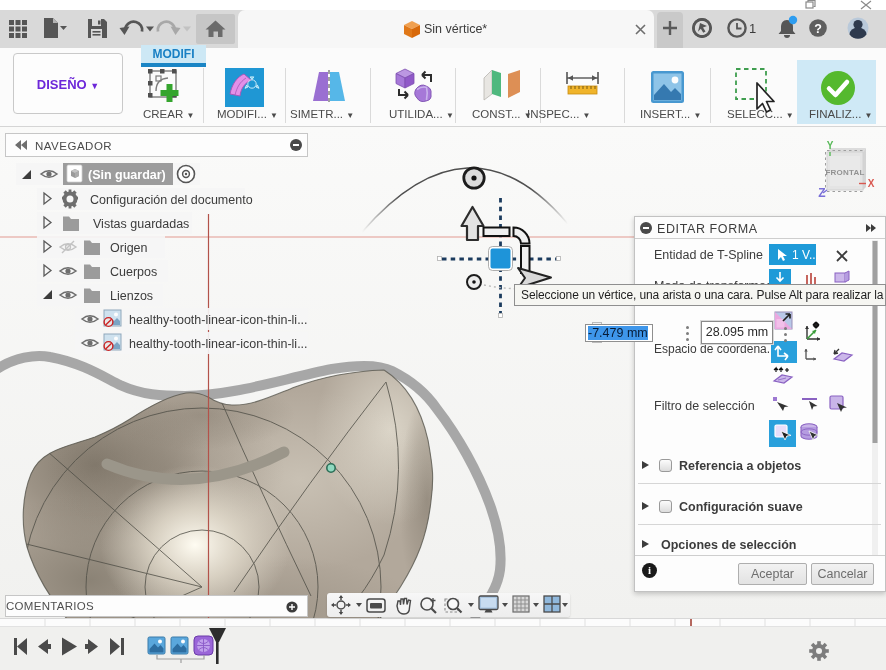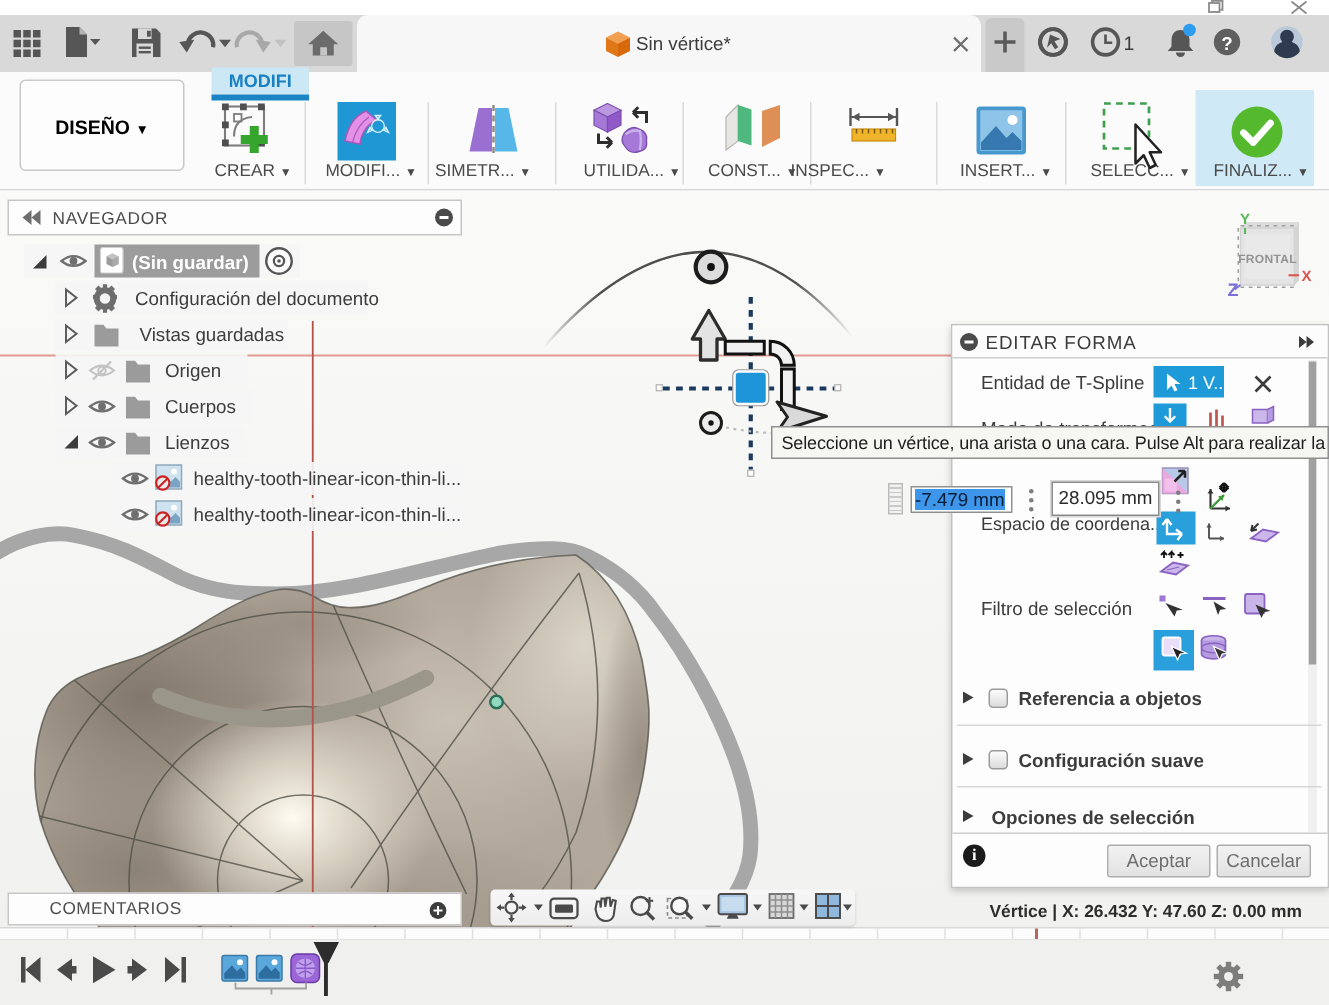--- a/index.html
+++ b/index.html
@@ -9,21 +9,21 @@
 #app{position:relative;width:886px;height:670px;}
 
 #titlestrip{left:0;top:0;width:886px;height:10px;background:#fff;}
 #topbar{left:0;top:10px;width:886px;height:38px;background:#d9d9d9;}
 #tab{left:238px;top:10px;width:416px;height:38px;background:#f7f7f7;border-radius:7px 7px 0 0;}
 #tabtxt{left:424px;top:22px;font-size:12.5px;color:#3c3c3c;}
 #plusbox{left:657px;top:12px;width:26px;height:36px;background:#c9c9c9;border-radius:4px 4px 0 0;}
 
 #ribbon{left:0;top:48px;width:886px;height:79px;background:#fbfbfb;border-bottom:1px solid #d5d5d5;}
 #diseno{left:13px;top:5px;width:110px;height:61px;background:#fdfdfd;border:1px solid #c9c9c9;border-radius:4px;
-text-align:center;line-height:61px;font-size:13px;font-weight:bold;color:#000000;}
+text-align:center;line-height:61px;font-size:13px;font-weight:bold;color:#6d28d9;}
 #formatab{left:141px;top:-3px;width:65px;height:18px;background:#cde8f5;color:#1a80c4;font-weight:bold;
 font-size:12px;text-align:center;line-height:18px;}
 #formabar{left:141px;top:15px;width:65px;height:4px;background:#1a85c5;}
 .glabel{position:absolute;top:60px;font-size:11.5px;color:#4a4a4a;white-space:nowrap;}
 .gsep{position:absolute;top:20px;width:1px;height:55px;background:#dadada;}
 #finbox{left:797px;top:12px;width:79px;height:64px;background:#cfe9f6;}
 
 #viewport{left:0;top:127px;width:886px;height:491px;background:linear-gradient(#fafaf9,#f1f1ef);}
 
 #navhead{left:5px;top:133px;width:303px;height:24px;background:#fdfdfd;border:1px solid #c6c6c6;z-index:12;}
@@ -37,30 +37,30 @@
 .chk{position:absolute;width:13px;height:13px;border:1px solid #9a9a9a;border-radius:3px;
 background:linear-gradient(#fcfcfc,#dcdcdc);}
 .tri{position:absolute;width:0;height:0;border-left:7px solid #3c3c3c;border-top:4.5px solid transparent;border-bottom:4.5px solid transparent;}
 .btn{position:absolute;height:22px;border:1px solid #aeaeae;border-radius:2px;font-size:12.5px;
 color:#6e6e6e;text-align:center;line-height:20px;background:linear-gradient(#f2f2f2,#e2e2e2);}
 
 #tooltip{left:514px;top:284px;width:372px;height:22px;background:#f6f6f2;border:1px solid #8f8f8f;
 font-size:12px;letter-spacing:-0.1px;color:#1e1e1e;line-height:20px;padding-left:6px;white-space:nowrap;overflow:hidden;z-index:30;}
 
 #grip{left:592px;top:322px;width:10px;height:21px;background:repeating-linear-gradient(#f2f2f2 0 2px,#c9c9c9 2px 3px);border:1px solid #bbb;z-index:31;}
-#inp1{left:607px;top:324px;width:68px;height:18px;background:#fff;border:1px solid #8f8f8f;z-index:31;
+#inp1{left:585px;top:324px;width:68px;height:18px;background:#fff;border:1px solid #8f8f8f;z-index:31;
 font-size:12.5px;line-height:16px;padding-left:2px;}
 #inp1 span{background:#3e96ea;color:#071c36;}
 #inp2{left:701px;top:321px;width:72px;height:23px;background:#fff;border:1px solid #8a8a8a;box-shadow:inset 0 0 0 1.5px #fff,0 0 0 1px #d8d8d8;z-index:31;
 font-size:12.5px;color:#2a2a2a;text-align:center;line-height:21px;}
 .vdots{position:absolute;width:3px;z-index:31;}
 .vdots i{display:block;width:3px;height:3px;border-radius:50%;background:#7d7d7d;margin-bottom:3px;}
 
 #commentbar{left:5px;top:595px;width:303px;height:22px;background:#fdfdfd;border:1px solid #c6c6c6;z-index:12;
-font-size:11.5px;color:#4f4f4f;line-height:20px;padding-left:27px;letter-spacing:0.3px;}
+font-size:11.5px;color:#4f4f4f;line-height:20px;letter-spacing:0.3px;}
 #navbar{left:327px;top:593px;width:243px;height:24px;background:linear-gradient(#f7f7f7,#ededed);border-radius:3px;z-index:12;
 box-shadow:0 1px 2px rgba(0,0,0,.15);}
 #status{left:560px;top:601px;width:308px;text-align:right;font-size:11.6px;font-weight:bold;color:#2d2d2d;z-index:12;white-space:nowrap;letter-spacing:0;}
 #ruler{left:0;top:618px;width:886px;height:9px;background:#fcfcfc;border-top:1px solid #d8d8d8;border-bottom:1px solid #e2e2e2;}
 #timeline{left:0;top:627px;width:886px;height:43px;background:#f0f0ee;}
 </style>
 </head>
 <body>
 <div id="app">
 <div class="abs" id="titlestrip"></div>
@@ -626,21 +626,20 @@
  <g transform="translate(217,3)">
   <rect x="0" y="0" width="16" height="16" fill="#90b8dc" stroke="#4a4a4a" stroke-width="1.3"></rect>
   <path d="M8,0 v16 M0,8 h16" stroke="#4a4a4a" stroke-width="1.3"></path>
  </g>
  <path d="M237,10 l6,0 l-3,4 Z" fill="#4a4a4a" transform="translate(-2,0)"></path>
 </svg>
 <svg class="abs" style="left:286px;top:601px;z-index:13" width="14" height="14">
  <circle cx="6" cy="6" r="5.6" fill="#3c3c3c"></circle>
  <path d="M6,3 v6 M3,6 h6" stroke="#fff" stroke-width="1.4"></path>
 </svg>
-<div class="abs" id="status">Vértice | X: 26.432 Y: 47.60 Z: 0.00 mm</div>
 <div class="abs" id="ruler"></div>
 <div class="abs" id="timeline"></div>
 <svg class="abs" style="left:0;top:618px;z-index:6" width="886" height="52">
 
  <g stroke="#e0e0e0" stroke-width="1">
   <path d="M45,1 v7 M90,1 v7 M135,1 v7 M180,1 v7 M225,1 v7 M270,1 v7 M315,1 v7 M360,1 v7 M405,1 v7 M450,1 v7 M495,1 v7 M540,1 v7 M585,1 v7 M630,1 v7 M675,1 v7 M720,1 v7 M765,1 v7 M810,1 v7 M855,1 v7"></path>
  </g>
  <line x1="691" y1="1" x2="691" y2="8" stroke="#b5685f" stroke-width="2"></line>
 
  <g fill="#4a4a4a">

